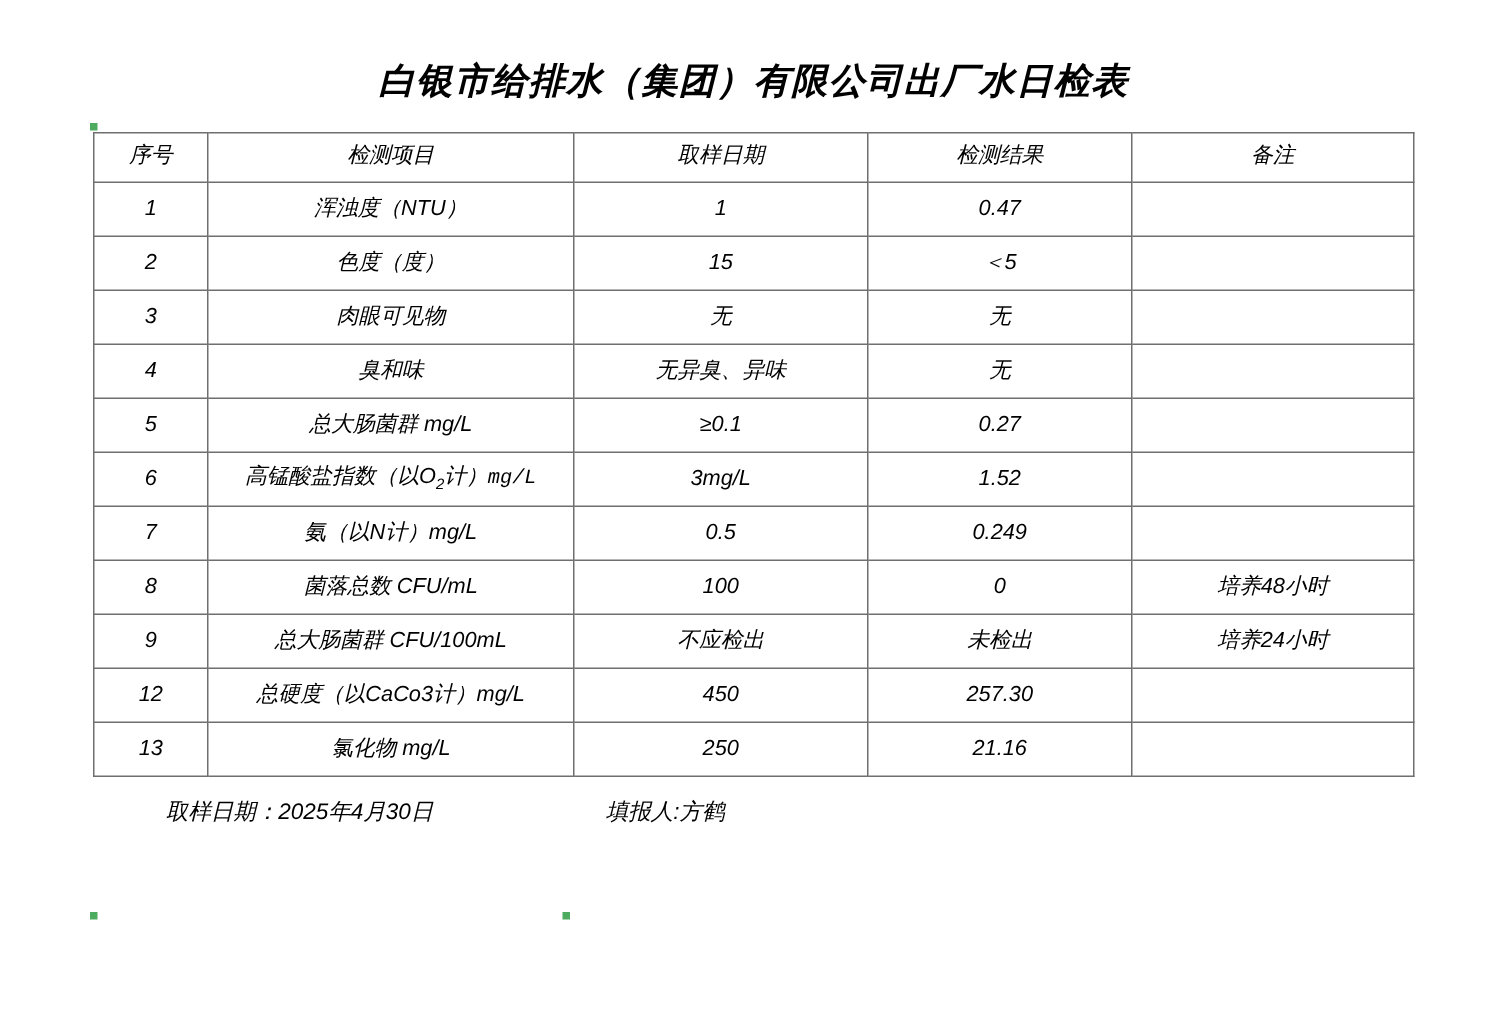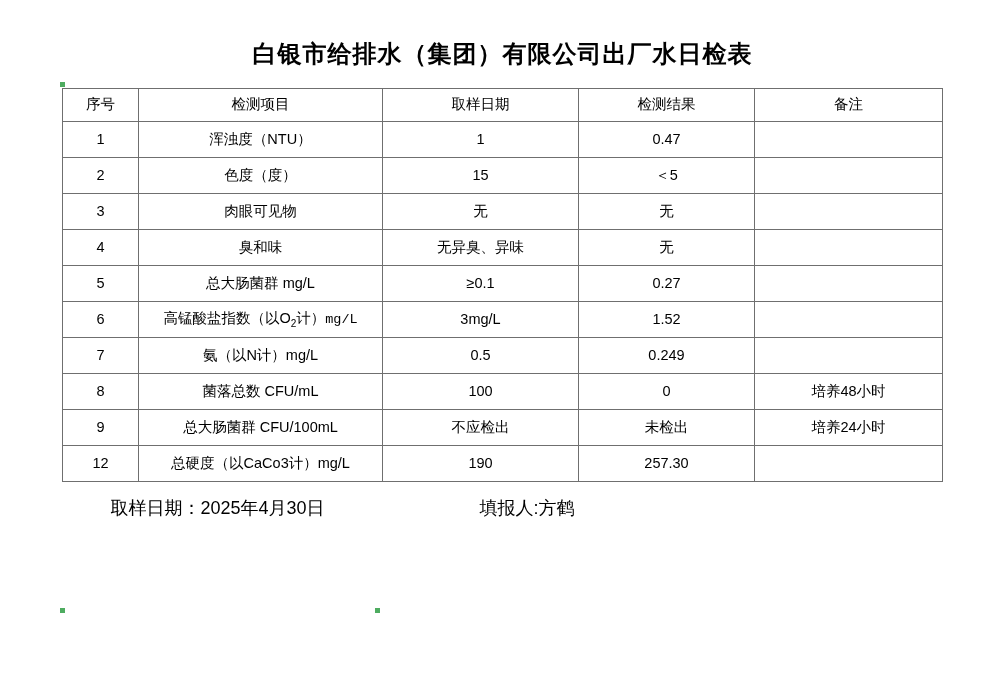--- a/index.html
+++ b/index.html
@@ -13,20 +13,21 @@
     font-family: "Liberation Sans", "DejaVu Sans", sans-serif;
     color: #000000;
     position: relative;
     overflow: hidden;
   }
   .page {
     width: 1005px;
     height: 678px;
     position: relative;
     box-sizing: border-box;
+    font-style: italic;
   }
   .doc-title {
     text-align: center;
     font-size: 24px;
     font-weight: bold;
     letter-spacing: 1px;
     padding-top: 38px;
     padding-bottom: 18px;
     font-family: "Liberation Serif", "DejaVu Serif", serif;
   }
@@ -66,23 +67,22 @@
   }
   .num {
     font-family: "Liberation Mono", "DejaVu Sans Mono", monospace;
     font-size: 14px;
   }
   .footer {
     width: 880px;
     margin: 0 auto;
     margin-top: 14px;
     display: flex;
-    font-size: 18px;
+    font-size: 15px;
     position: relative;
-    gap: 40px;
   }
   .footer .f-sample {
     margin-left: 48px;
   }
   .footer .f-test {
     margin-left: 270px;
   }
   .footer .f-reporter {
     margin-left: 115px;
   }
@@ -181,22 +181,29 @@
       <tr>
         <td class="num">9</td>
         <td>总大肠菌群 CFU/100mL</td>
         <td>不应检出</td>
         <td>未检出</td>
         <td>培养24小时</td>
       </tr>
       <tr>
         <td class="num">12</td>
         <td>总硬度（以CaCo3计）mg/L</td>
-        <td class="num">190</td>
+        <td class="num">450</td>
         <td class="num">257.30</td>
+        <td></td>
+      </tr>
+      <tr>
+        <td class="num">13</td>
+        <td>氯化物 mg/L</td>
+        <td class="num">250</td>
+        <td class="num">21.16</td>
         <td></td>
       </tr>
     </tbody>
   </table>
 
   <div class="footer">
     <span class="f-sample">取样日期：2025年4月30日</span>
     <span class="f-reporter">填报人:方鹤</span>
   </div>
 

